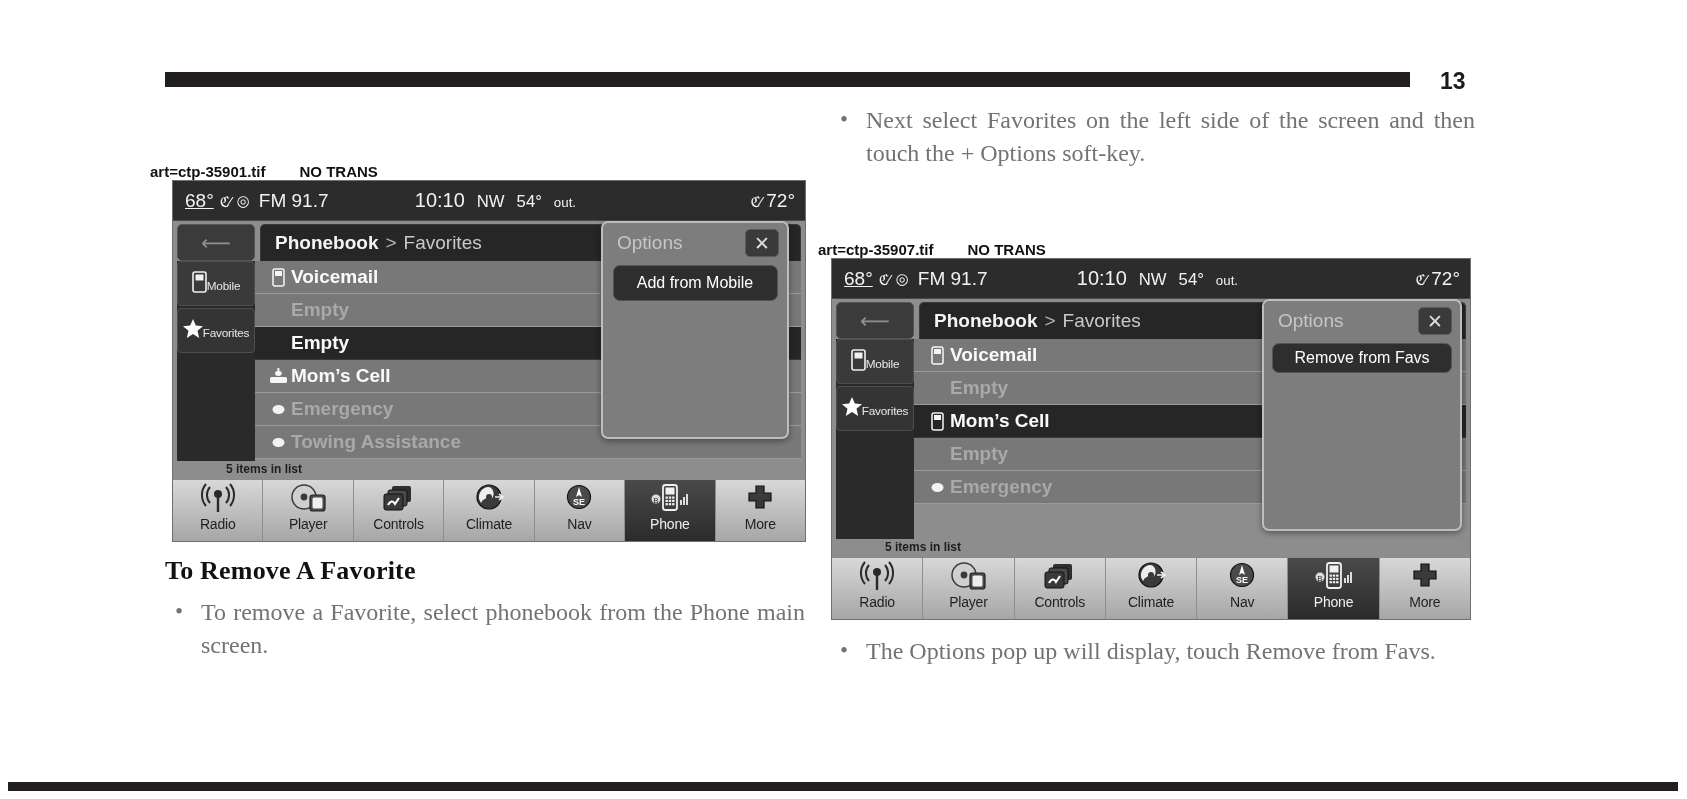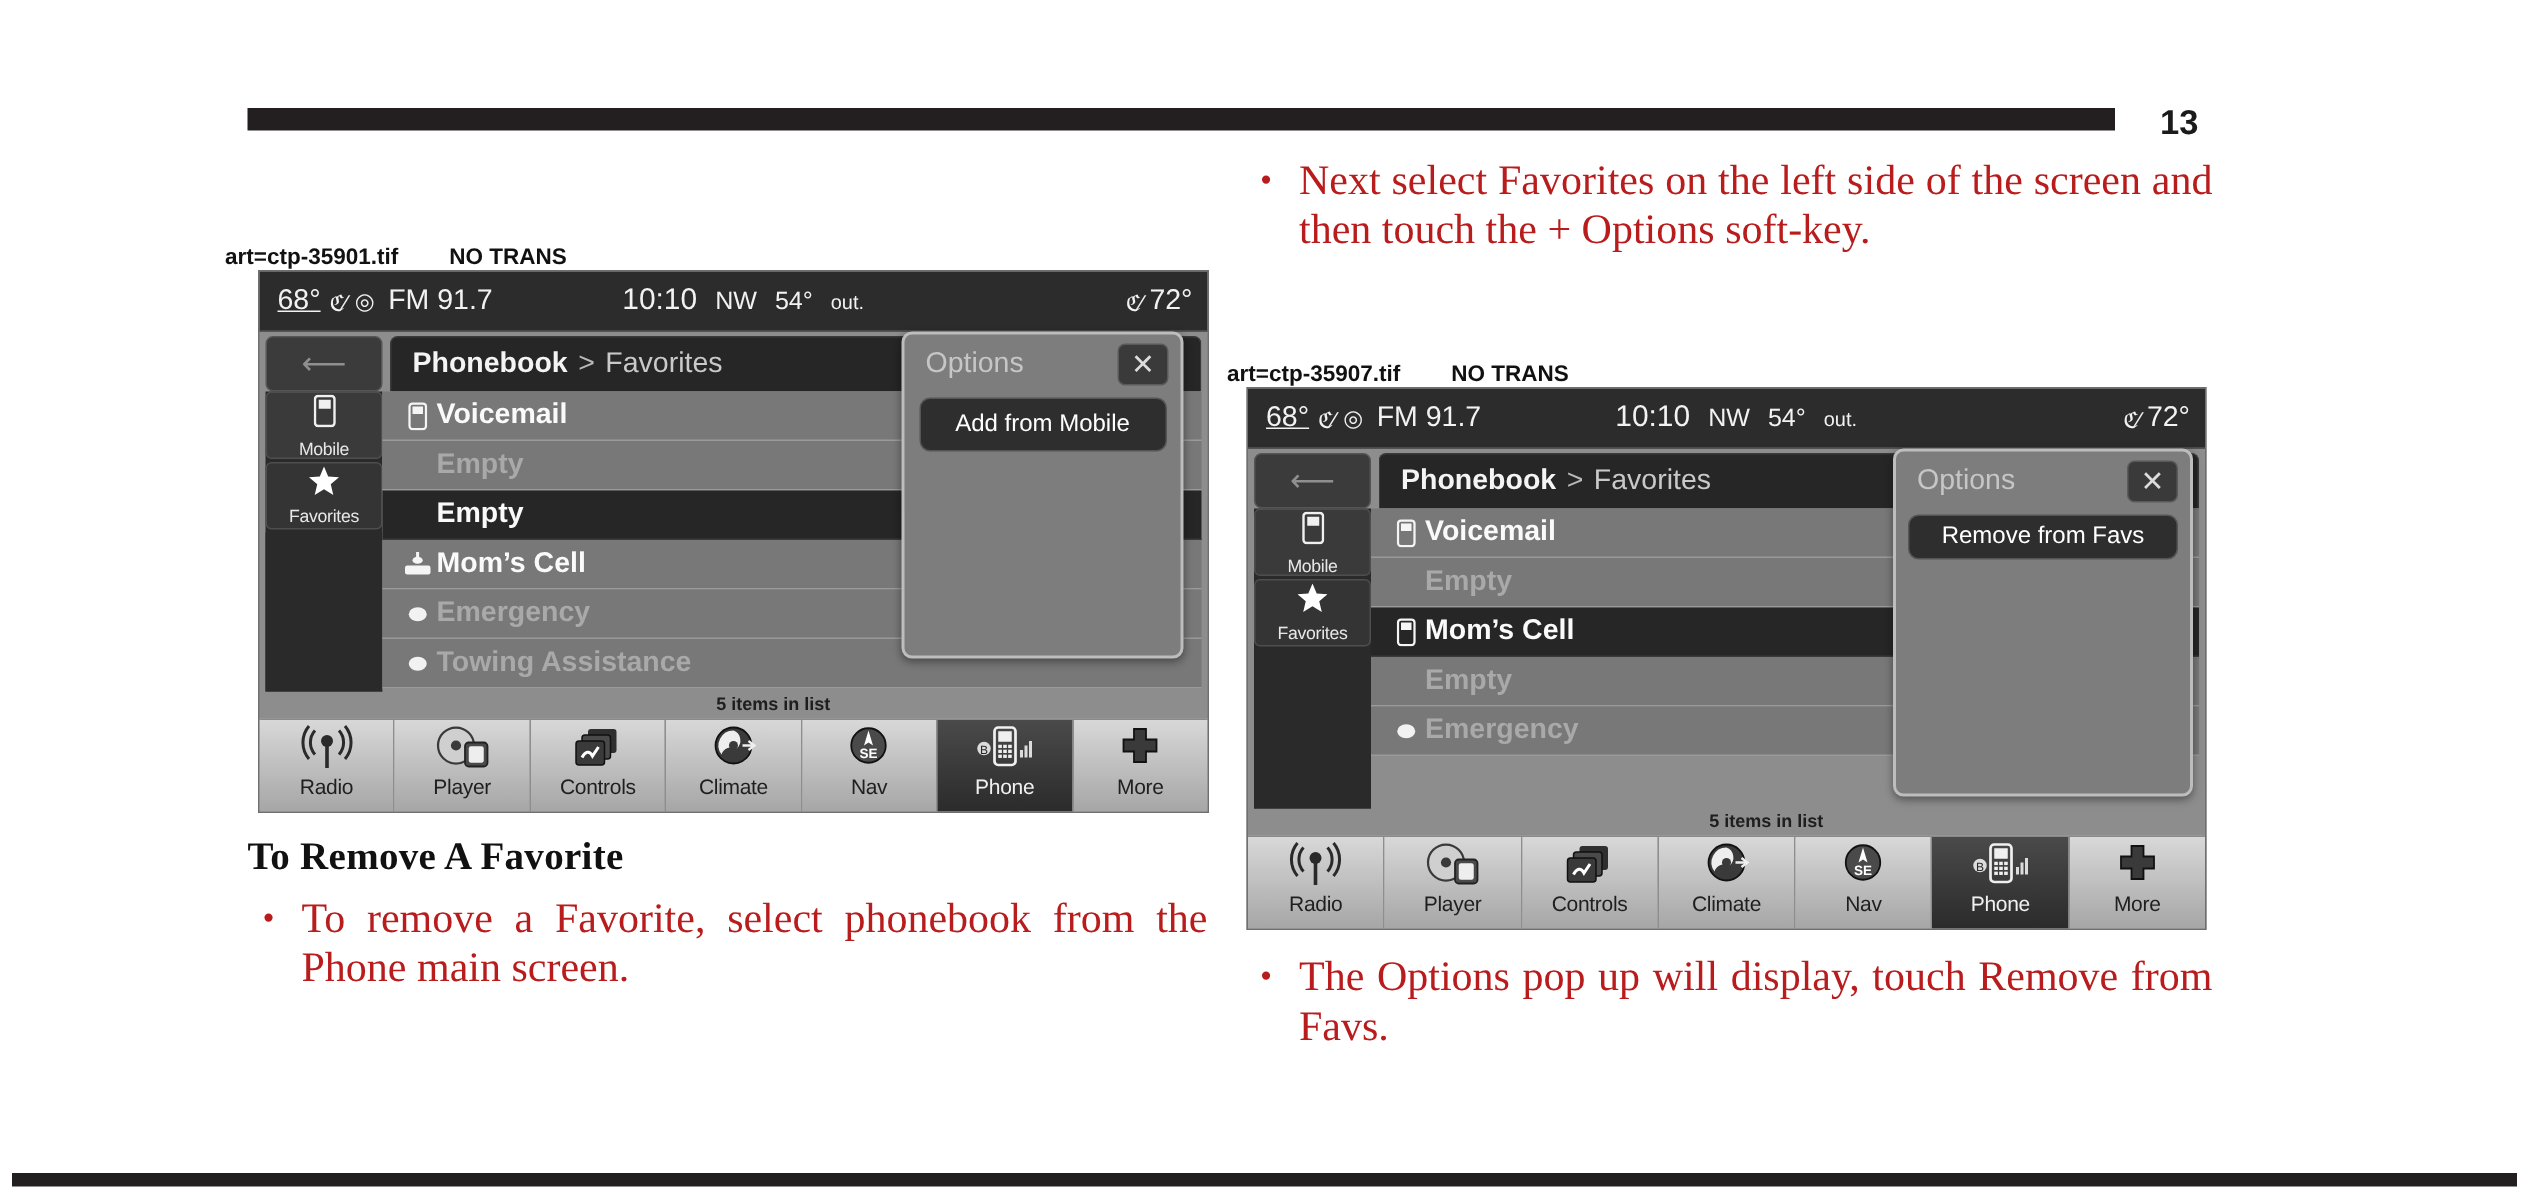--- a/index.html
+++ b/index.html
@@ -43,21 +43,21 @@
 
   p.body {
     margin: 0; font-size: 25.5px; line-height: 33px;
     color: #111; text-align: justify; text-justify: inter-word;
     text-indent: 18px;
     font-family: "Liberation Serif", serif;
   }
   .bullets { margin: 0; padding: 0; list-style: none; }
   .bullets li {
     position: relative; padding-left: 36px;
-    font-size: 28px; line-height: 33px; color:#b91c1c;
+    font-size: 24px; line-height: 33px; color:#737373;
     text-align: justify; text-justify: inter-word;
     margin-bottom: 14px;
     font-family: "Liberation Serif", serif;
   }
   .bullets li::before {
     content: "\2022"; position: absolute; left: 10px; top: -1px;
     font-size: 23px;
   }
   .bullets li.last { margin-bottom: 0; }
   h3.head {
@@ -124,21 +124,21 @@
   .crumb-a { font-weight: bold; color:#f4f4f4; }
   .crumb-sep { color:#b9b9b9; margin: 0 7px; }
   .crumb-b { color:#c9c9c9; }
 
   
   .screenbody { display:flex; background:#8d8d8d; padding: 0 4px; }
   .sidetabs { width: 78px; background:#2a2a2a; display:flex; flex-direction:column; }
   .sidetab {
     background: #3a3a3a; border:1px solid #4e4e4e; border-radius:4px;
     margin-bottom: 2px;
-    display:flex; flex-direction:column; align-items:center; justify-content:center;
+    display:flex; flex-direction:row; align-items:center; justify-content:center;
     padding: 4px 0 3px 0; color:#e8e8e8;
   }
   .sidetab.sel { background:#343434; }
   .sidetab .lbl { font-size: 0.62em; margin-top:2px; letter-spacing:-0.2px;}
   .sidefill { flex:1; background:#2a2a2a; }
 
   .listwrap { flex:1; background:#8d8d8d; }
   .lrow {
     display:flex; align-items:center;
     background:#787878;
@@ -171,21 +171,20 @@
     background:#2e2e2e; border:1px solid #555; border-radius:7px;
     color:#fff; display:flex; align-items:center; justify-content:center;
     margin: 6px auto 0 auto;
   }
 
   
   .itemcount {
     background:#8d8d8d; color:#1e1e1e;
     padding-left: 53px;
     font-weight: bold;
-    text-align: center;
   }
 
   
   .dock { display:flex; background:#b8b8b8; border-top:1px solid #8a8a8a; }
   .dockbtn {
     flex:1; display:flex; flex-direction:column; align-items:center; justify-content:flex-start;
     background: linear-gradient(#d8d8d8, #a6a6a6);
     border-right: 1px solid #8e8e8e;
     color:#1f1f1f;
     padding-top: 3px;

